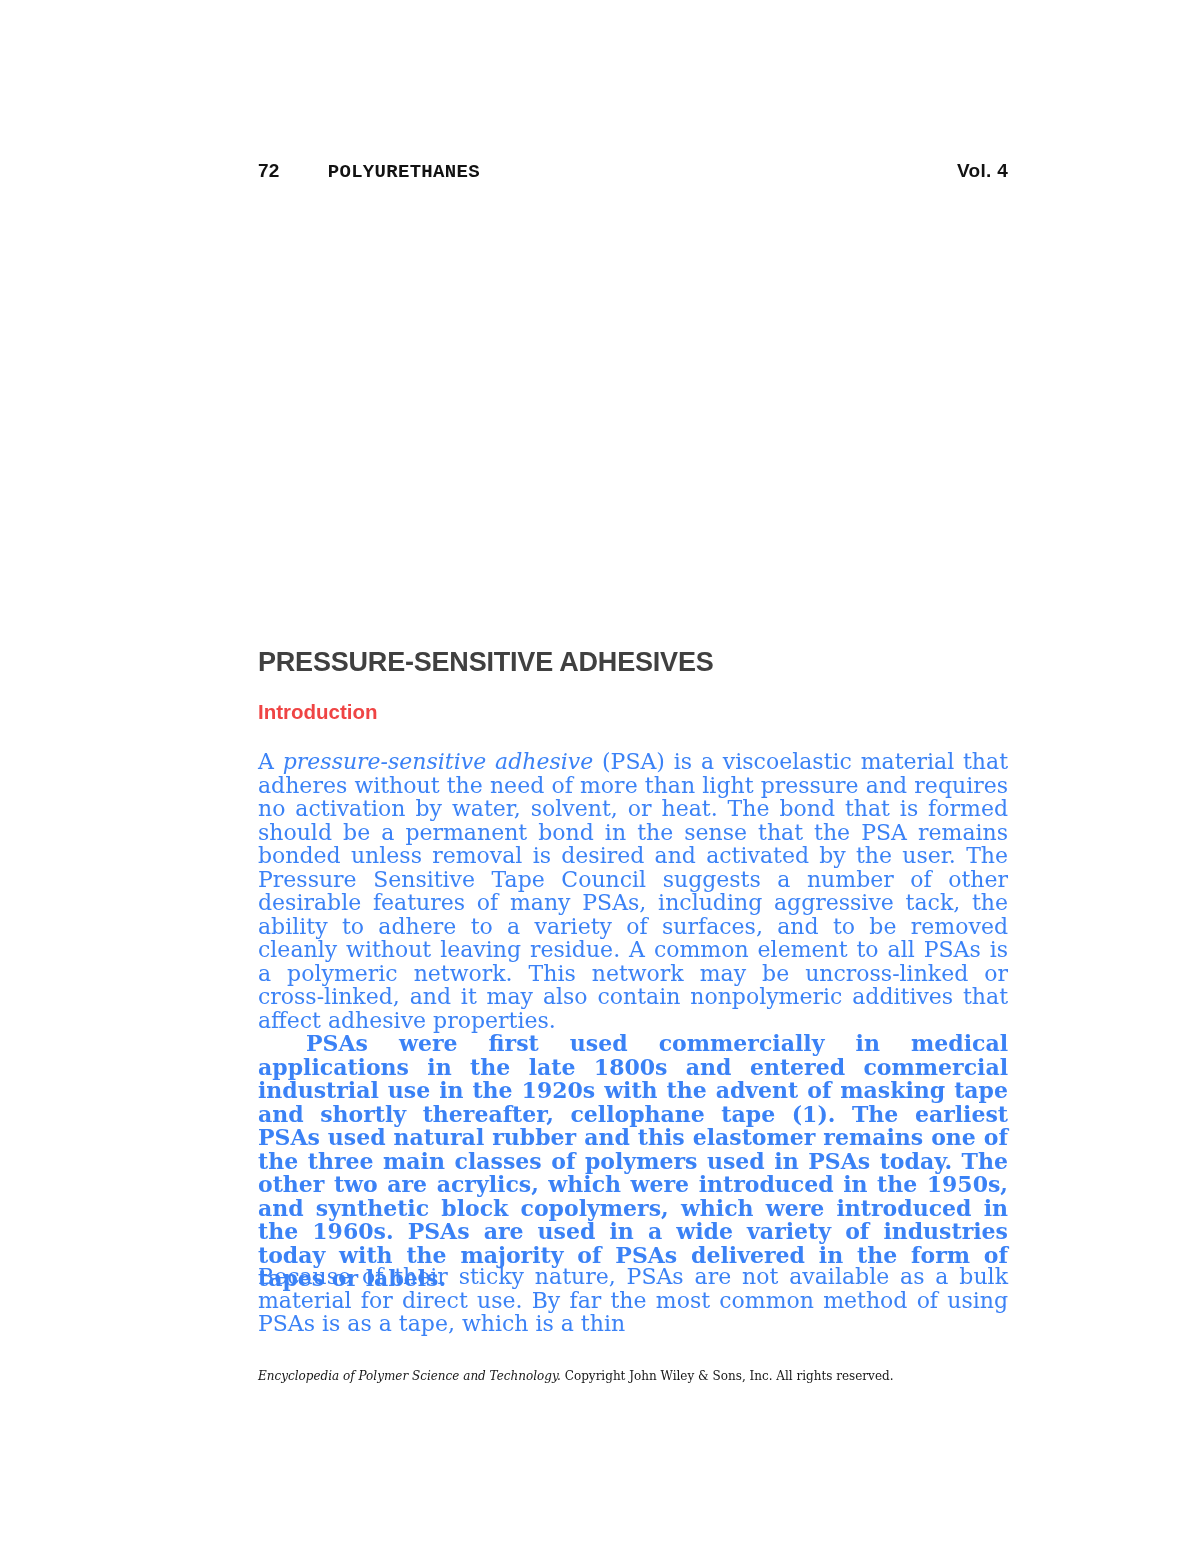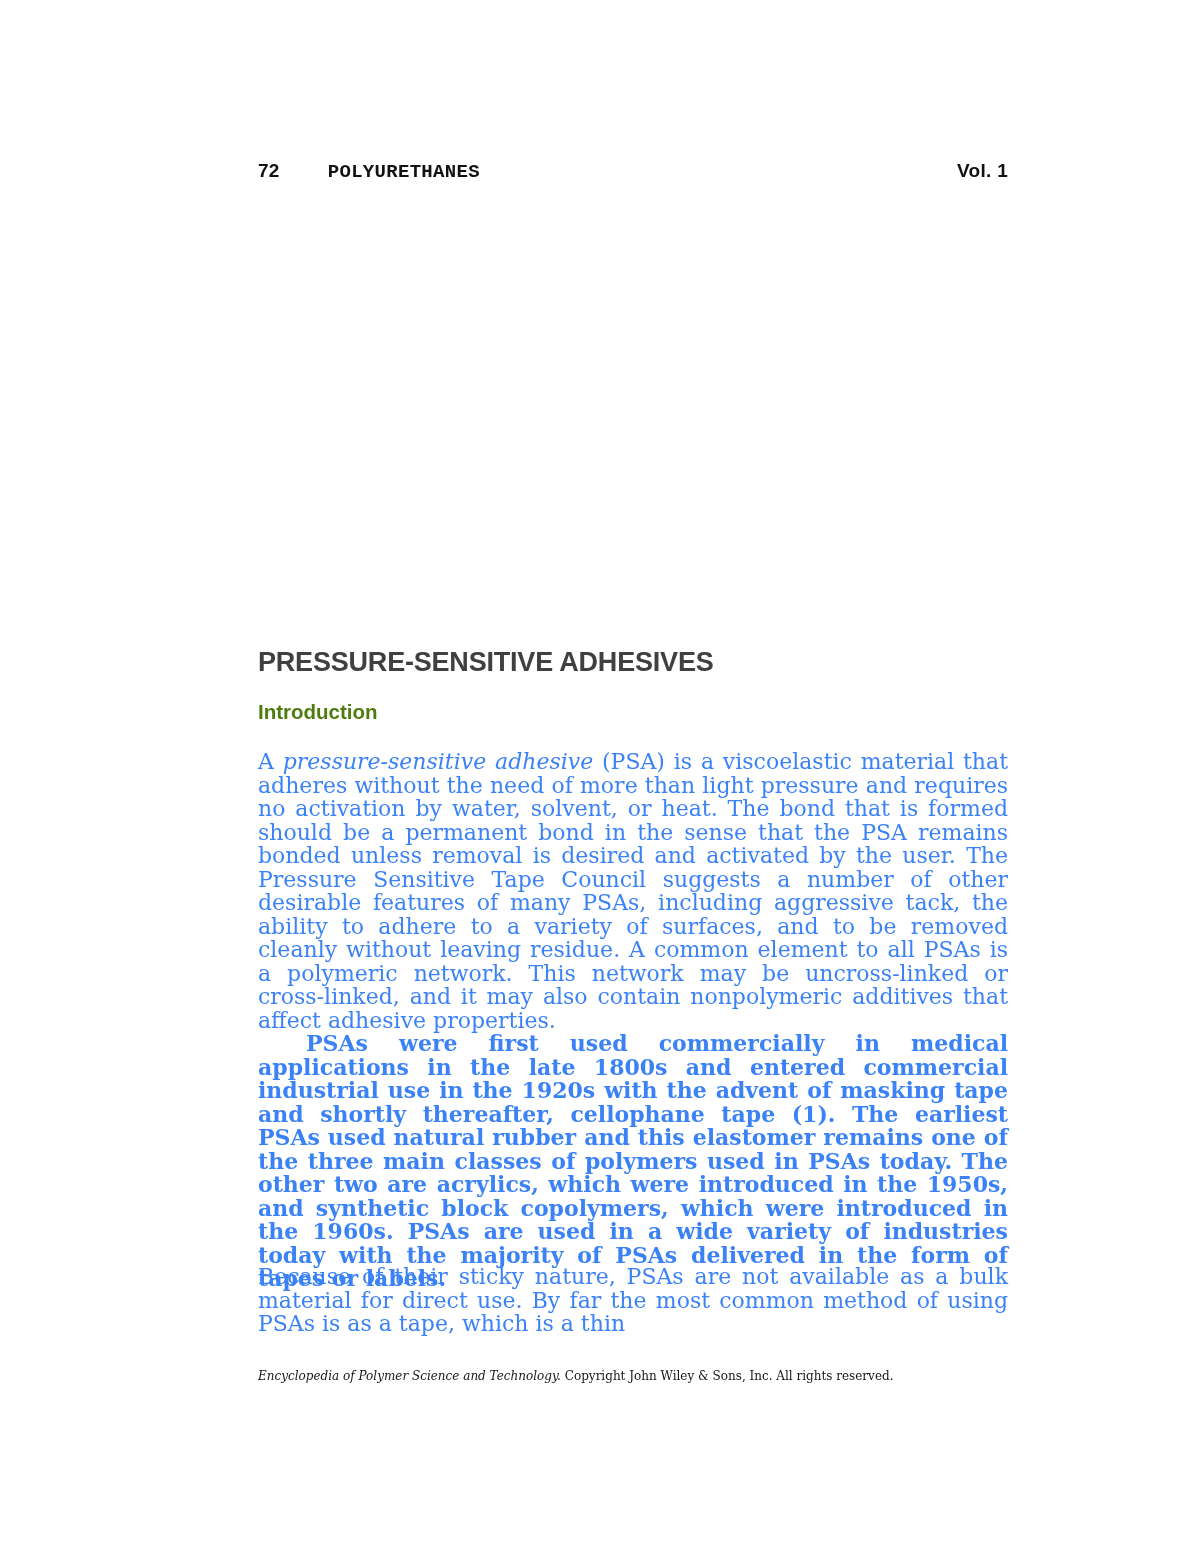--- a/index.html
+++ b/index.html
@@ -57,21 +57,21 @@
     line-height: 1.1;
     color: #404040;
   }
 
   h2.section-heading {
     margin: 0;
     font-family: "Liberation Sans", sans-serif;
     font-weight: 700;
     font-size: 20.5px;
     line-height: 1.1;
-    color: #4d7c0f;
+    color: #ef4444;
   }
   h2.intro-heading {
     margin-top: 23px;
   }
 
   .body-text {
     font-family: "DejaVu Serif", "Liberation Serif", serif;
     font-size: 22px;
     line-height: 23.5px;
     text-align: justify;
@@ -121,21 +121,21 @@
 </head>
 <body>
 
 <div class="page">
 
   <header class="running-head">
     <div class="head-left">
       <span class="page-number">72</span>
       <span class="running-title">POLYURETHANES</span>
     </div>
-    <span class="volume-label">Vol. 1</span>
+    <span class="volume-label">Vol. 4</span>
   </header>
 
   <div class="article">
     <h1 class="article-title">PRESSURE-SENSITIVE ADHESIVES</h1>
 
     <h2 class="section-heading intro-heading">Introduction</h2>
 
     <div class="body-text">
       <p class="paragraph first-paragraph"><span>A </span><span class="term-italic">pressure-sensitive adhesive</span><span> (PSA) is a viscoelastic material that adheres without the need of more than light pressure and requires no activation by water, solvent, or heat. The bond that is formed should be a permanent bond in the sense that the PSA remains bonded unless removal is desired and activated by the user. The Pressure Sensitive Tape Council suggests a number of other desirable features of many PSAs, including aggressive tack, the ability to adhere to a variety of surfaces, and to be removed cleanly without leaving residue. A common element to all PSAs is a polymeric network. This network may be uncross-linked or cross-linked, and it may also contain nonpolymeric additives that affect adhesive properties.</span></p>
       <p class="paragraph indented">PSAs were first used commercially in medical applications in the late 1800s and entered commercial industrial use in the 1920s with the advent of masking tape and shortly thereafter, cellophane tape (1). The earliest PSAs used natural rubber and this elastomer remains one of the three main classes of polymers used in PSAs today. The other two are acrylics, which were introduced in the 1950s, and synthetic block copolymers, which were introduced in the 1960s. PSAs are used in a wide variety of industries today with the majority of PSAs delivered in the form of tapes or labels.</p>

